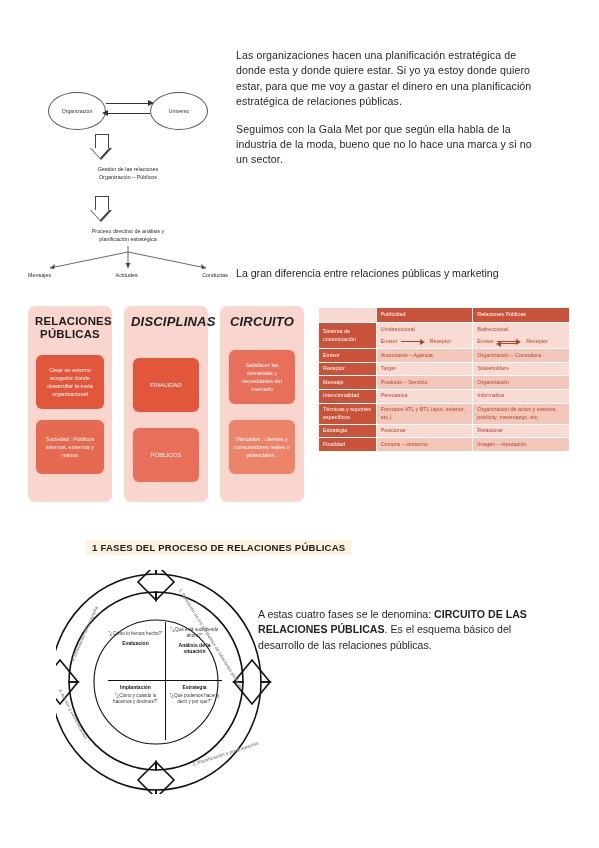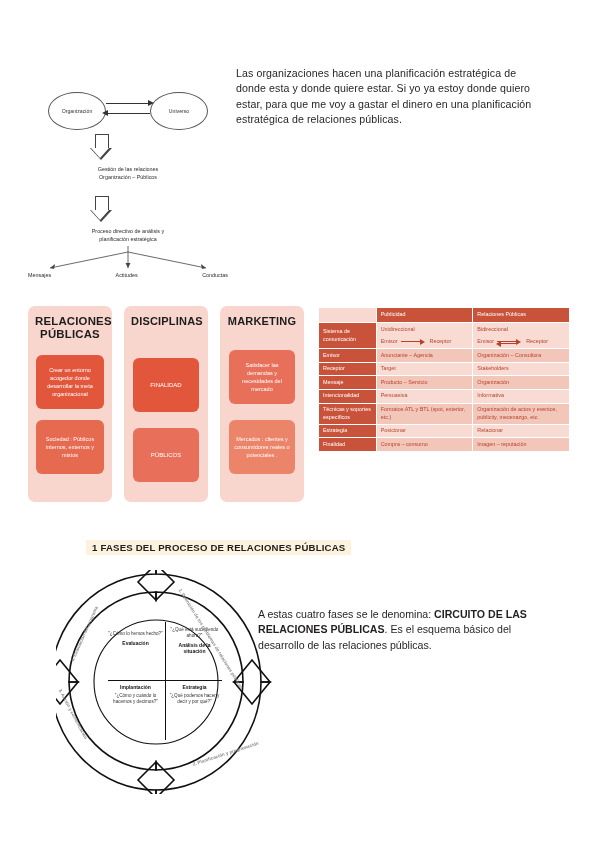--- a/index.html
+++ b/index.html
@@ -9,21 +9,21 @@
     font-family:"Liberation Sans","DejaVu Sans",sans-serif;
     color:#1a1a1a;
   }
   .page{position:absolute;inset:0;background:#fff;}
 
   
   .abs{position:absolute;}
 
   
   .body-col{
-    position:absolute;left:236px;top:66px;width:302px;
+    position:absolute;left:236px;top:48px;width:302px;
     font-size:10.6px;line-height:15.4px;color:#231f20;letter-spacing:.1px;
   }
   .body-col p{margin:0 0 12px 0;}
   .body-col p.last{margin-bottom:0;}
   .lead-line{
     position:absolute;left:236px;top:266px;width:310px;
     font-size:10.6px;line-height:15.4px;color:#231f20;
   }
 
   
@@ -62,21 +62,21 @@
     position:absolute;top:0;width:84px;height:196px;background:#f8d6cd;border-radius:7px;
     box-sizing:border-box;padding:9px 7px 0 7px;
   }
   .col.c1{left:0;}
   .col.c2{left:96px;}
   .col.c3{left:192px;}
   .col-title{
     font-size:11.4px;font-weight:bold;color:#1d1d1d;text-align:center;line-height:13px;
     letter-spacing:.2px;
   }
-  .col.c2 .col-title,.col.c3 .col-title{font-size:11px;}
+  .col.c2 .col-title,.col.c3 .col-title{font-size:13px;font-style:italic;}
   .chip{
     margin:0 auto;border-radius:6px;background:#e2573c;color:#fff;
     display:flex;align-items:center;justify-content:center;text-align:center;
     font-size:5.5px;line-height:8px;padding:4px 5px;box-sizing:border-box;
   }
   .col.c1 .chip.a{width:68px;height:54px;margin-top:14px;}
   .col.c1 .chip.b{width:68px;height:54px;margin-top:11px;background:#e66a4f;}
   .col.c2 .chip.a{width:66px;height:54px;margin-top:30px;font-size:6px;}
   .col.c2 .chip.b{width:66px;height:54px;margin-top:16px;background:#e8705a;font-size:6px;}
   .col.c3 .chip.a{width:66px;height:54px;margin-top:22px;background:#e8705a;}
@@ -184,35 +184,37 @@
 
     <div class="leafs">
       <span>Mensajes</span>
       <span>Actitudes</span>
       <span>Conductas</span>
     </div>
   </div>
 
   <div class="body-col">
     <p>Las organizaciones hacen una planificación estratégica de donde esta y donde quiere estar. Si yo ya estoy donde quiero estar, para que me voy a gastar el dinero en una planificación estratégica de relaciones públicas.</p>
-  </div>
+    <p>Seguimos con la Gala Met por que según ella habla de la industria de la moda, bueno que no lo hace una marca y si no un sector.</p>
+  </div>
+  <div class="lead-line">La gran diferencia entre relaciones públicas y marketing</div>
 
   <div class="cols">
     <div class="col c1">
       <div class="col-title">RELACIONES PÚBLICAS</div>
       <div class="chip a">Crear un entorno acogedor donde desarrollar la meta organizacional</div>
       <div class="chip b">Sociedad : Públicos internos, externos y mixtos</div>
     </div>
     <div class="col c2">
       <div class="col-title">DISCIPLINAS</div>
       <div class="chip a">FINALIDAD</div>
       <div class="chip b">PÚBLICOS</div>
     </div>
     <div class="col c3">
-      <div class="col-title">MARKETING</div>
+      <div class="col-title">CIRCUITO</div>
       <div class="chip a">Satisfacer las demandas y necesidades del mercado</div>
       <div class="chip b">Mercados : clientes y consumidores reales o potenciales .</div>
     </div>
   </div>
 
   <table class="cmp">
     <thead>
       <tr>
         <th class="blank"></th>
         <th>Publicidad</th>

